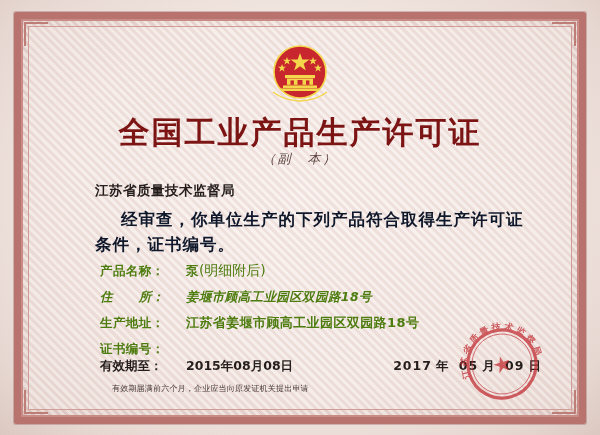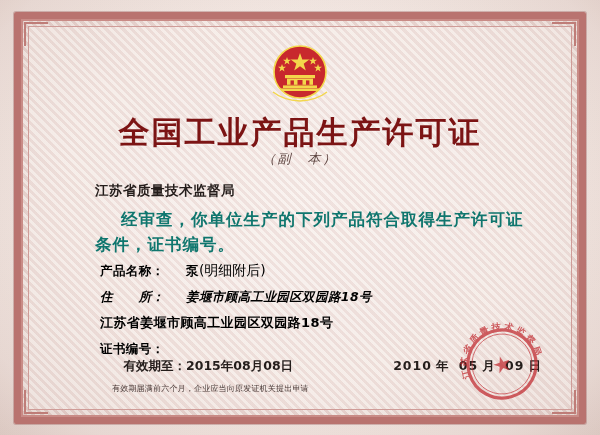--- a/index.html
+++ b/index.html
@@ -123,38 +123,38 @@
     font-weight: bold;
     color: #241d1b;
     margin-bottom: 7px;
     letter-spacing: .5px;
   }
   .statement {
     font-size: 16.5px;
     font-weight: bold;
     line-height: 1.52;
     letter-spacing: 1px;
-    color: #0f766e;
+    color: #0f172a;
   }
   .statement .indent { display: inline-block; width: 26px; }
 
   
   .fields {
     position: absolute;
     left: 100px;
     right: 60px;
     top: 262px;
   }
   .row {
     display: flex;
     align-items: baseline;
     margin-bottom: 9px;
     font-size: 12.5px;
     font-weight: bold;
-    color: #000000;
+    color: #4d7c0f;
     letter-spacing: .4px;
   }
   .row .lbl {
     width: 86px;
     flex: 0 0 86px;
     white-space: nowrap;
   }
   .row .val {
     white-space: nowrap;
   }
@@ -170,21 +170,20 @@
   .dateline {
     position: absolute;
     left: 100px;
     right: 58px;
     top: 358px;
     display: flex;
     align-items: baseline;
     font-size: 12.5px;
     font-weight: bold;
     color: #241d1b;
-    text-align: right;
   }
   .dateline .lbl {
     width: 86px;
     flex: 0 0 86px;
   }
   .dateline .valid-val { white-space: nowrap; }
   .dateline .issue {
     margin-left: auto;
     white-space: nowrap;
     letter-spacing: 1px;
@@ -280,32 +279,33 @@
   <div class="fields">
     <div class="row">
       <span class="lbl">产品名称：</span>
       <span class="val"><span>泵</span><span class="small">(明细附后)</span></span>
     </div>
     <div class="row addr">
       <span class="lbl">住　　所：</span>
       <span class="val">姜堰市顾高工业园区双园路18号</span>
     </div>
     <div class="row site">
+      <span class="lbl">生产地址：</span>
       <span class="val">江苏省姜堰市顾高工业园区双园路18号</span>
     </div>
     <div class="row">
       <span class="lbl">证书编号：</span>
     </div>
   </div>
 
   <div class="dateline">
     <span class="lbl">有效期至：</span>
     <span class="valid-val">2015年08月08日</span>
     <span class="issue">
-      <span class="num">2010</span><span>年</span>
+      <span class="num">2017</span><span>年</span>
       <span class="num">05</span><span>月</span>
       <span class="num">09</span><span>日</span>
     </span>
   </div>
 
   <div class="footnote">有效期届满前六个月，企业应当向原发证机关提出申请</div>
 
   <div class="seal">
     <svg viewBox="0 0 92 92" width="92" height="92" aria-hidden="true">
       <defs>

